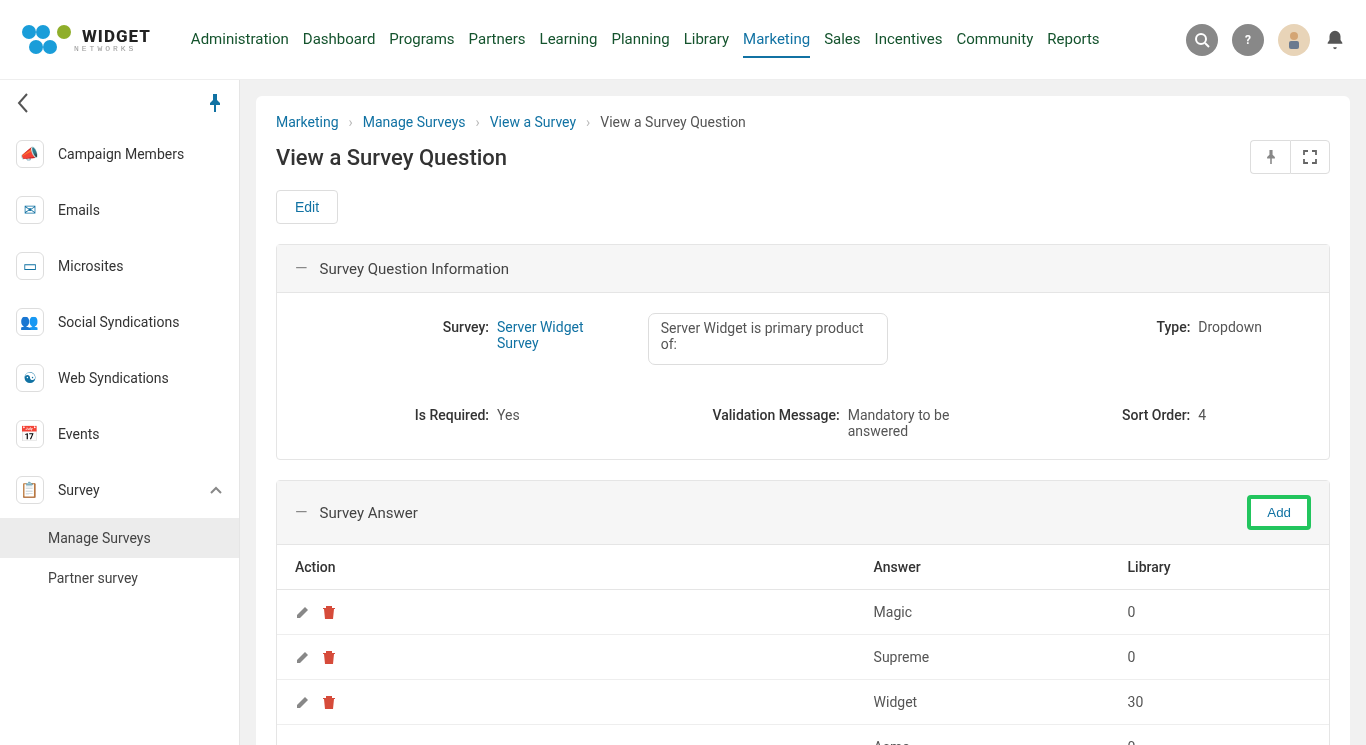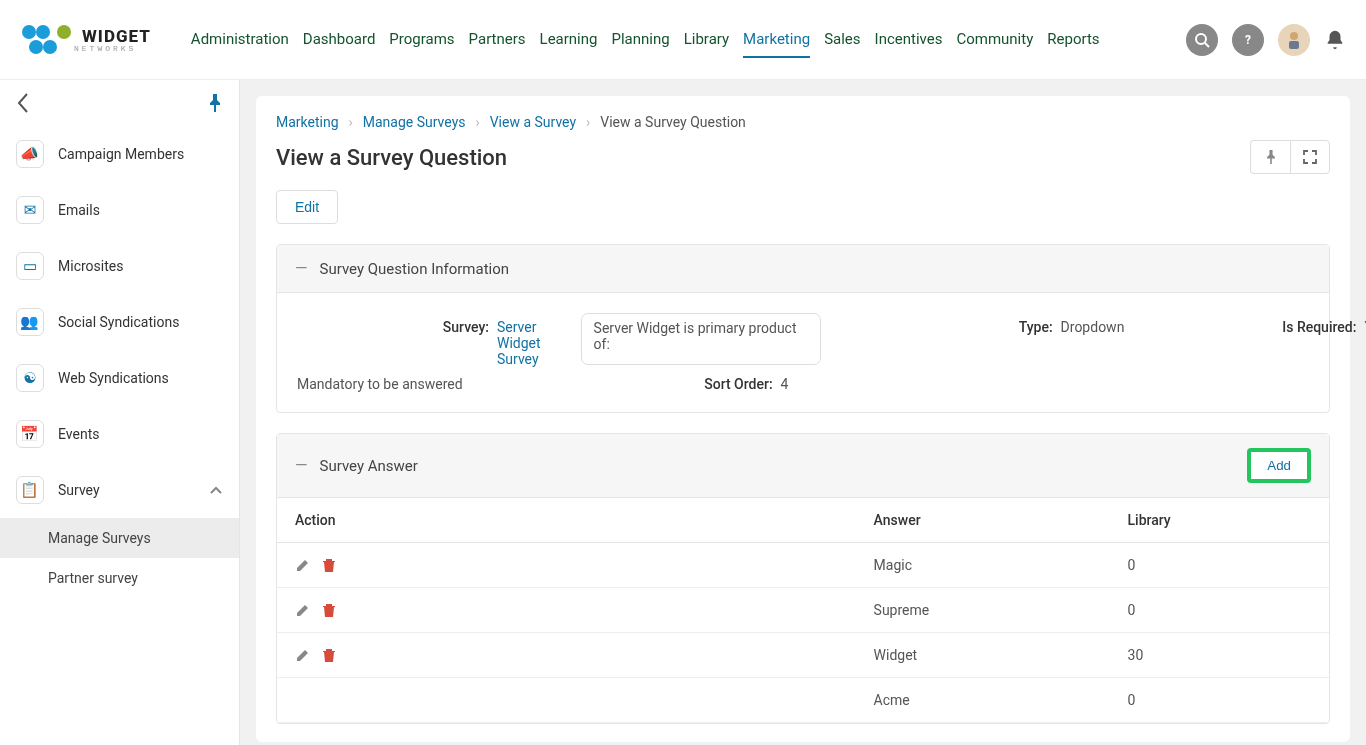--- a/index.html
+++ b/index.html
@@ -48,21 +48,21 @@
   .title-actions button:last-child { border-radius: 0 4px 4px 0; }
   .edit-btn { padding: 8px 18px; border: 1px solid #ddd; background: #fff; color: #1172a3; border-radius: 4px; cursor: pointer; font-size: 14px; }
   
   .panel { border: 1px solid #e5e5e5; border-radius: 4px; margin-top: 20px; }
   .panel-header { background: #f6f6f6; padding: 14px 18px; display: flex; align-items: center; gap: 12px; border-bottom: 1px solid #e5e5e5; }
   .panel-header .toggle { color: #888; font-size: 16px; cursor: pointer; }
   .panel-header .ptitle { font-size: 15px; color: #444; }
   .panel-header .panel-btn { margin-left: auto; padding: 6px 16px; border: 4px solid #22c55e; background: #fff; color: #1172a3; border-radius: 4px; cursor: pointer; }
   .panel-body { padding: 20px; }
   
-  .info-grid { display: grid; grid-template-columns: 1fr 1fr 1fr 1fr; gap: 3px 40px; }
+  .info-grid { display: grid; grid-template-columns: 1fr 1fr 1fr; gap: 36px 40px; }
   .info-row { display: flex; align-items: flex-start; }
   .info-label { width: 200px; text-align: right; font-weight: 500; color: #333; padding-right: 8px; padding-top:6px;}
   .info-value { flex: 1; color: #555; padding-top:6px;}
   .info-value a { color: #1172a3; text-decoration: none; }
   .info-textbox { border: 1px solid #ddd; border-radius: 7px; padding: 6px 12px; min-height: 52px; width: 240px; color: #555; }
   
   .table { width: 100%; border-collapse: collapse; }
   .table th { text-align: left; padding: 14px 18px; font-weight: 500; color: #333; border-bottom: 1px solid #e5e5e5; background:#fff;}
   .table td { padding: 14px 18px; border-bottom: 1px solid #eee; color: #555; }
   .row-actions { display: flex; gap: 10px; }
@@ -227,20 +227,21 @@
             </div>
             <div class="info-row">
               <div class="info-label">Type:</div>
               <div class="info-value">Dropdown</div>
             </div>
             <div class="info-row">
               <div class="info-label">Is Required:</div>
               <div class="info-value">Yes</div>
             </div>
             <div class="info-row">
+              <div class="info-label">Validation Message:</div>
               <div class="info-value">Mandatory to be answered</div>
             </div>
             <div class="info-row">
               <div class="info-label">Sort Order:</div>
               <div class="info-value">4</div>
             </div>
           </div>
         </div>
       </div>
 

